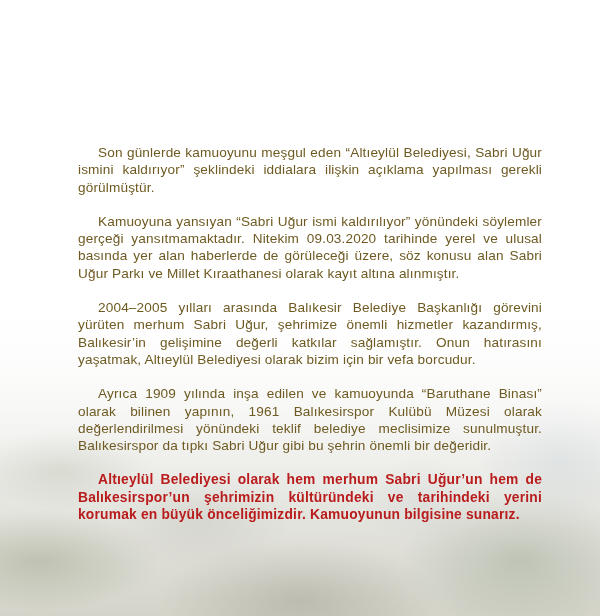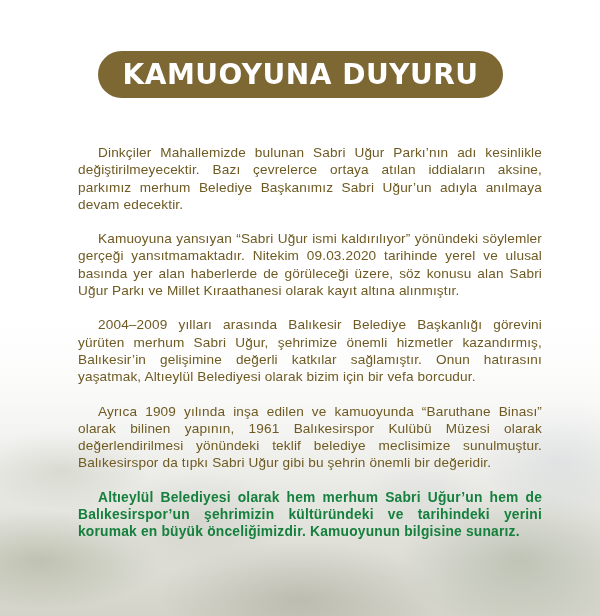--- a/index.html
+++ b/index.html
@@ -80,36 +80,33 @@
       color: #6e5a22;
       font-family: "Liberation Sans", sans-serif;
       font-size: 13.6px;
       line-height: 17.3px;
       text-align: justify;
       text-indent: 20px;
       letter-spacing: 0.15px;
     }
     .para.bold {
       font-weight: bold;
-      color: #15803d;
+      color: #b91c1c;
       font-size: 13.8px;
       letter-spacing: 0.2px;
     }
   </style>
 </head>
 <body>
 
 <div class="bg-photo"></div>
 <div class="bg-fade"></div>
 
 <div class="content">
-  <div class="title-pill">
-    <span class="title-text">KAMUOYUNA DUYURU</span>
-  </div>
 
   <div class="body-text">
-    <p class="para">Dinkçiler Mahallemizde bulunan Sabri Uğur Parkı’nın adı kesinlikle değiştirilmeyecektir. Bazı çevrelerce ortaya atılan iddiaların aksine, parkımız merhum Belediye Başkanımız Sabri Uğur’un adıyla anılmaya devam edecektir.</p>
+    <p class="para">Son günlerde kamuoyunu meşgul eden “Altıeylül Belediyesi, Sabri Uğur ismini kaldırıyor” şeklindeki iddialara ilişkin açıklama yapılması gerekli görülmüştür.</p>
     <p class="para">Kamuoyuna yansıyan “Sabri Uğur ismi kaldırılıyor” yönündeki söylemler gerçeği yansıtmamaktadır. Nitekim 09.03.2020 tarihinde yerel ve ulusal basında yer alan haberlerde de görüleceği üzere, söz konusu alan Sabri Uğur Parkı ve Millet Kıraathanesi olarak kayıt altına alınmıştır.</p>
-    <p class="para">2004–2009 yılları arasında Balıkesir Belediye Başkanlığı görevini yürüten merhum Sabri Uğur, şehrimize önemli hizmetler kazandırmış, Balıkesir’in gelişimine değerli katkılar sağlamıştır. Onun hatırasını yaşatmak, Altıeylül Belediyesi olarak bizim için bir vefa borcudur.</p>
+    <p class="para">2004–2005 yılları arasında Balıkesir Belediye Başkanlığı görevini yürüten merhum Sabri Uğur, şehrimize önemli hizmetler kazandırmış, Balıkesir’in gelişimine değerli katkılar sağlamıştır. Onun hatırasını yaşatmak, Altıeylül Belediyesi olarak bizim için bir vefa borcudur.</p>
     <p class="para">Ayrıca 1909 yılında inşa edilen ve kamuoyunda “Baruthane Binası” olarak bilinen yapının, 1961 Balıkesirspor Kulübü Müzesi olarak değerlendirilmesi yönündeki teklif belediye meclisimize sunulmuştur. Balıkesirspor da tıpkı Sabri Uğur gibi bu şehrin önemli bir değeridir.</p>
     <p class="para bold">Altıeylül Belediyesi olarak hem merhum Sabri Uğur’un hem de Balıkesirspor’un şehrimizin kültüründeki ve tarihindeki yerini korumak en büyük önceliğimizdir. Kamuoyunun bilgisine sunarız.</p>
   </div>
 </div>
 
 </body></html>

